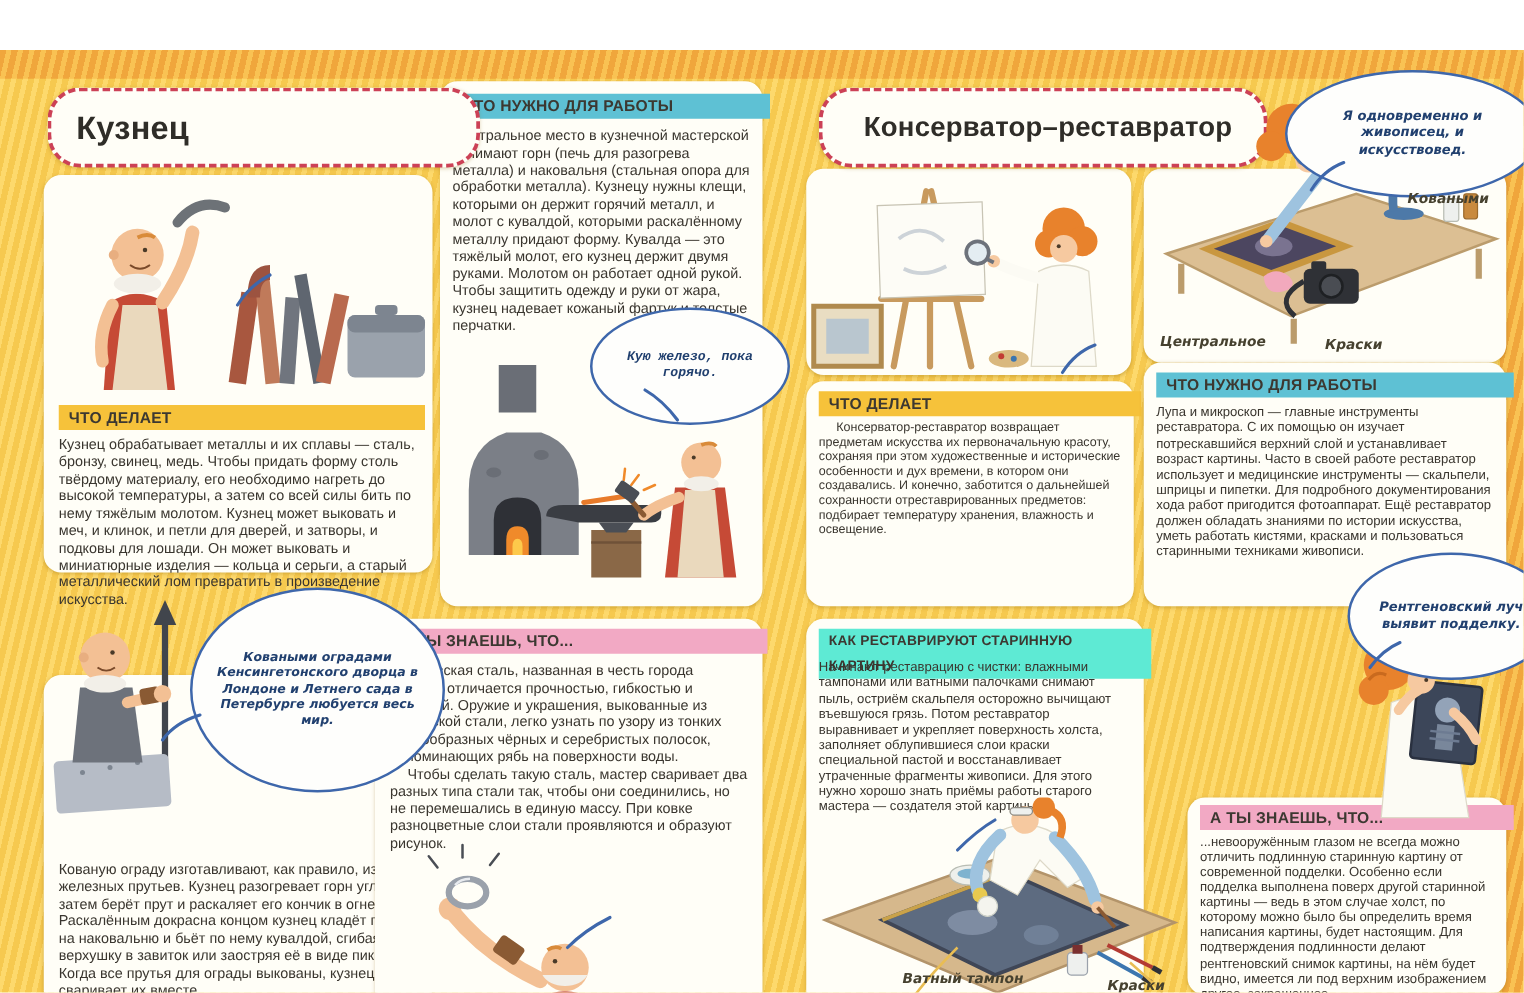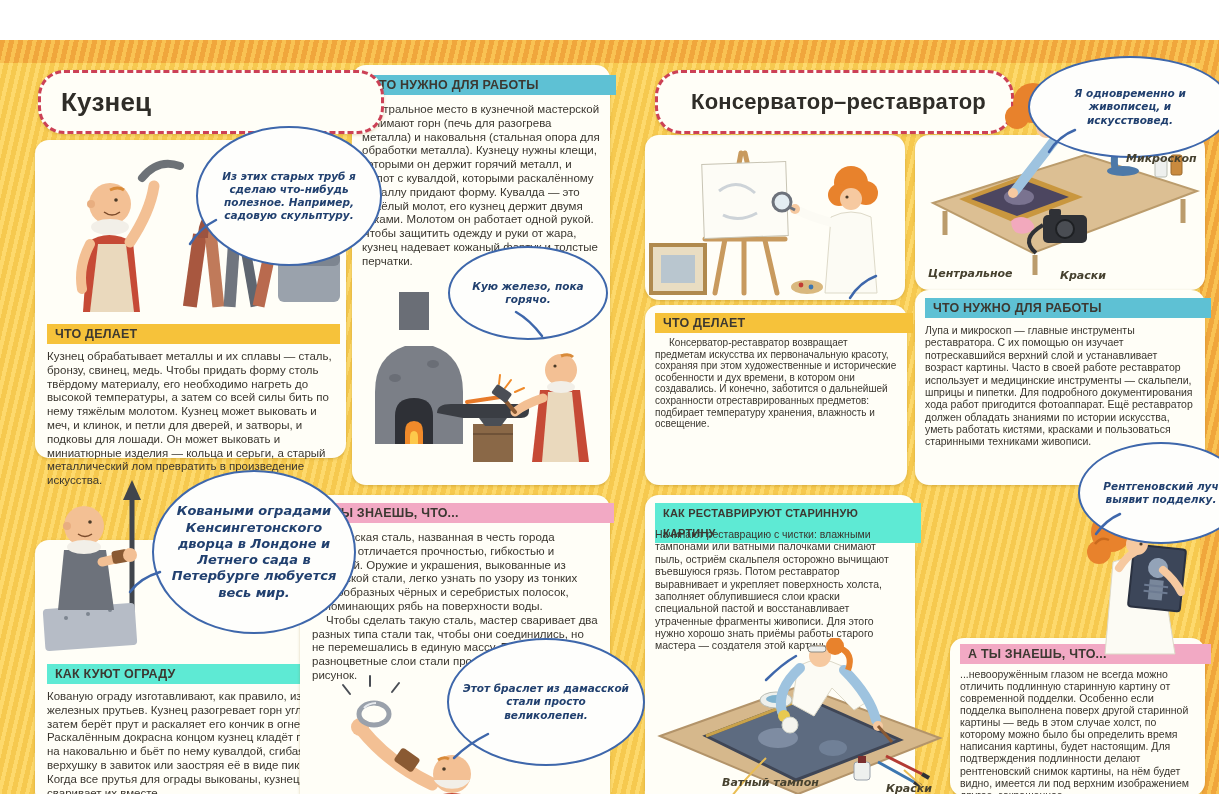--- a/index.html
+++ b/index.html
@@ -61,49 +61,45 @@
     <path d="M92,100 Q112,70 116,44" stroke="#f3c094" stroke-width="11" fill="none" stroke-linecap="round"></path>
     <path d="M52,102 Q40,125 44,147" stroke="#f3c094" stroke-width="10" fill="none" stroke-linecap="round"></path>
     <path d="M104,36 q16,-20 38,-12" stroke="#6d7277" stroke-width="8" fill="none" stroke-linecap="round"></path>
     <circle cx="72" cy="62" r="21" fill="#f3c094"></circle>
     <ellipse cx="72" cy="85" rx="19" ry="8" fill="#f2efe8"></ellipse>
     <circle cx="53" cy="62" r="4" fill="#e8ae80"></circle>
     <circle cx="78" cy="58" r="1.8" fill="#4a3a28"></circle>
     <path d="M66,70 q8,6 16,0" stroke="#7a4a2a" stroke-width="1.5" fill="none"></path>
     <path d="M72,48 q8,-4 14,0" stroke="#d98b3a" stroke-width="3" fill="none"></path>
   </svg>
-  <div class="bubble" style="left:196px;top:86px;width:154px;height:116px;">
-    <span>Из этих старых труб я сделаю что-нибудь полезное. Например, садовую скульптуру.</span>
-  </div>
   <svg class="tail" style="left:186px;top:178px;" width="34" height="30" viewBox="0 0 34 30">
     <path d="M30,2 Q14,10 4,26" fill="none" stroke="#3e67ab" stroke-width="2.5" stroke-linecap="round"></path>
   </svg>
 
   <div class="card" style="left:35px;top:500px;width:311px;height:265px;">
-    <div class="sec-head g" style="left:12px;top:124px;width:278px;">КАК КУЮТ ОГРАДУ</div>
     <div class="txt" style="left:12px;top:150px;width:281px;">Кованую ограду изготавливают, как правило, из железных прутьев. Кузнец разогревает горн углем, затем берёт прут и раскаляет его кончик в огне. Раскалённым докрасна концом кузнец кладёт прут на наковальню и бьёт по нему кувалдой, сгибая верхушку в завиток или заостряя её в виде пики. Когда все прутья для ограды выкованы, кузнец сваривает их вместе.</div>
   </div>
   <svg class="illo" style="left:36px;top:438px;" width="130" height="195" viewBox="0 0 130 195">
     <line x1="96" y1="14" x2="96" y2="152" stroke="#41454c" stroke-width="5"></line>
     <path d="M96,2 l9,20 h-18 z" fill="#41454c"></path>
     <rect x="8" y="128" width="92" height="42" rx="4" fill="#b6bcc6" transform="rotate(-4 54 149)"></rect>
     <circle cx="30" cy="140" r="2" fill="#7d8590"></circle>
       <circle cx="52" cy="136" r="2" fill="#7d8590"></circle>
       <circle cx="74" cy="132" r="2" fill="#7d8590"></circle>
     <path d="M28,72 h42 l8,60 h-56 z" fill="#6d727b"></path>
     <path d="M66,84 L92,78" stroke="#f3c094" stroke-width="9" stroke-linecap="round"></path>
     <rect x="76" y="72" width="16" height="13" rx="3" fill="#8a5a33" transform="rotate(-10 84 78)"></rect>
     <circle cx="94" cy="77" r="7" fill="#f3c094"></circle>
     <circle cx="48" cy="48" r="20" fill="#f3c094"></circle>
     <ellipse cx="48" cy="69" rx="17" ry="7" fill="#f2efe8"></ellipse>
     <circle cx="31" cy="48" r="4" fill="#e8ae80"></circle>
     <circle cx="54" cy="44" r="1.8" fill="#4a3a28"></circle>
     <path d="M42,56 q7,5 14,0" stroke="#7a4a2a" stroke-width="1.5" fill="none"></path>
   </svg>
-  <div class="bubble" style="left:152px;top:430px;width:172px;height:140px;font-size:13px;">
+  <div class="bubble" style="left:152px;top:430px;width:172px;height:140px;font-size:10px;">
     <span>Коваными оградами Кенсингетонского дворца в Лондоне и Летнего сада в Петербурге любуется весь мир.</span>
   </div>
   <svg class="tail" style="left:128px;top:528px;" width="34" height="30" viewBox="0 0 34 30">
     <path d="M32,4 Q12,10 2,24" fill="none" stroke="#3e67ab" stroke-width="2.5" stroke-linecap="round"></path>
   </svg>
 
   <div class="card" style="left:352px;top:25px;width:258px;height:420px;">
     <div class="sec-head t" style="left:10px;top:10px;width:238px;">ЧТО НУЖНО ДЛЯ РАБОТЫ</div>
     <div class="txt" style="left:10px;top:38px;width:238px;">Центральное место в кузнечной мастерской занимают горн (печь для разогрева металла) и наковальня (стальная опора для обработки металла). Кузнецу нужны клещи, которыми он держит горячий металл, и молот с кувалдой, которыми раскалённому металлу придают форму. Кувалда — это тяжёлый молот, его кузнец держит двумя руками. Молотом он работает одной рукой. Чтобы защитить одежду и руки от жара, кузнец надевает кожаный фартук и толстые перчатки.</div>
   </div>
@@ -125,21 +121,21 @@
     <path d="M185,98 h40 l9,72 h-57 z" fill="#c64a36"></path>
     <path d="M193,100 h24 l7,70 h-37 z" fill="#ead9bd"></path>
     <path d="M188,106 Q170,112 160,120" stroke="#f3c094" stroke-width="9" fill="none" stroke-linecap="round"></path>
     <line x1="160" y1="120" x2="148" y2="106" stroke="#8a5a33" stroke-width="4" stroke-linecap="round"></line>
     <rect x="138" y="96" width="18" height="11" rx="2" fill="#4a4e55" transform="rotate(35 147 101)"></rect>
     <circle cx="206" cy="78" r="16" fill="#f3c094"></circle>
     <ellipse cx="206" cy="95" rx="14" ry="6" fill="#f2efe8"></ellipse>
     <circle cx="200" cy="74" r="1.6" fill="#4a3a28"></circle>
     <path d="M206,64 q8,-3 12,1" stroke="#d98b3a" stroke-width="3" fill="none"></path>
   </svg>
-  <div class="bubble" style="left:448px;top:206px;width:128px;height:70px;">
+  <div class="bubble" style="left:472px;top:206px;width:128px;height:70px;font-family:Liberation Mono, monospace;">
     <span>Кую железо, пока горячо.</span>
   </div>
   <svg class="tail" style="left:512px;top:270px;" width="34" height="28" viewBox="0 0 34 28">
     <path d="M4,2 Q18,10 30,26" fill="none" stroke="#3e67ab" stroke-width="2.5" stroke-linecap="round"></path>
   </svg>
 
   <div class="card" style="left:300px;top:455px;width:310px;height:312px;">
     <div class="sec-head p" style="left:12px;top:8px;width:286px;">А ТЫ ЗНАЕШЬ, ЧТО...</div>
     <div class="txt" style="left:12px;top:36px;width:286px;">
       <p>...дамасская сталь, названная в честь города Дамаск, отличается прочностью, гибкостью и красотой. Оружие и украшения, выкованные из дамасской стали, легко узнать по узору из тонких волнообразных чёрных и серебристых полосок, напоминающих рябь на поверхности воды.</p>
@@ -156,23 +152,20 @@
     <g stroke="#4a4e55" stroke-width="2" stroke-linecap="round">
       <path d="M40,22 l-7,-9"></path>
         <path d="M60,14 l0,-10"></path>
         <path d="M82,20 l7,-9"></path>
     </g>
     <circle cx="142" cy="102" r="19" fill="#f3c094"></circle>
     <path d="M124,108 a19,13 0 0 0 36,0 z" fill="#f2efe8"></path>
     <circle cx="134" cy="97" r="1.8" fill="#4a3a28"></circle>
     <path d="M128,88 q6,-4 11,-1" stroke="#d98b3a" stroke-width="3" fill="none"></path>
   </svg>
-  <div class="bubble" style="left:447px;top:598px;width:166px;height:104px;">
-    <span>Этот браслет из дамасской стали просто великолепен.</span>
-  </div>
   <svg class="tail" style="left:452px;top:692px;" width="40" height="28" viewBox="0 0 40 28">
     <path d="M36,2 Q16,12 2,26" fill="none" stroke="#3e67ab" stroke-width="2.5" stroke-linecap="round"></path>
   </svg>
 
   <div class="pagenum" style="left:22px;top:756px;">56</div>
 
   <div class="title-card" style="left:655px;top:30px;width:300px;height:58px;padding-left:33px;">
     <h1 style="font-size:22px;">Консерватор–реставратор</h1>
   </div>
 
@@ -239,21 +232,21 @@
       <circle cx="138" cy="52" r="4.5" fill="#fdfdfb" stroke="#8e8c84"></circle>
     <path d="M142,62 Q120,90 100,116" stroke="#9ec3df" stroke-width="10" fill="none" stroke-linecap="round"></path>
     <circle cx="98" cy="118" r="5" fill="#f6c9a0"></circle>
   </svg>
   <div class="bubble" style="left:1028px;top:16px;width:172px;height:78px;">
     <span>Я одновременно и живописец, и искусствовед.</span>
   </div>
   <svg class="tail" style="left:1047px;top:88px;" width="30" height="26" viewBox="0 0 30 26">
     <path d="M28,2 Q12,8 2,24" fill="none" stroke="#3e67ab" stroke-width="2.5" stroke-linecap="round"></path>
   </svg>
-  <div class="hand-label" style="left:1126px;top:112px;">Микроскоп</div>
+  <div class="hand-label" style="left:1126px;top:112px;">Коваными</div>
   <div class="hand-label" style="left:928px;top:227px;">Центральное</div>
   <div class="hand-label" style="left:1060px;top:229px;">Краски</div>
 
   <div class="card" style="left:645px;top:265px;width:262px;height:180px;">
     <div class="sec-head y" style="left:10px;top:8px;width:242px;">ЧТО ДЕЛАЕТ</div>
     <div class="txt" style="left:10px;top:32px;width:242px;font-size:10px;line-height:1.16;">
       <p class="ind">Консерватор-реставратор возвращает предметам искусства их первоначальную красоту, сохраняя при этом художественные и исторические особенности и дух времени, в котором они создавались. И конечно, заботится о дальнейшей сохранности отреставрированных предметов: подбирает температуру хранения, влажность и освещение.</p>
     </div>
   </div>
 

